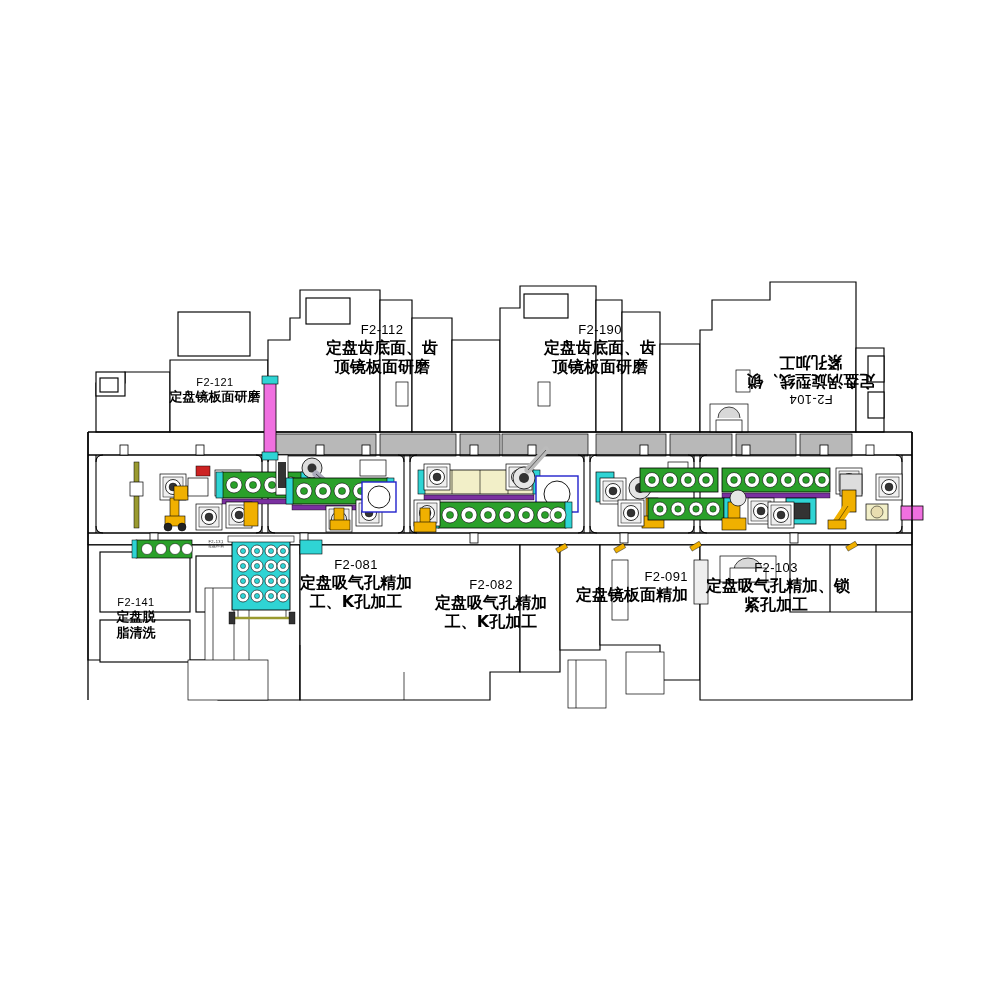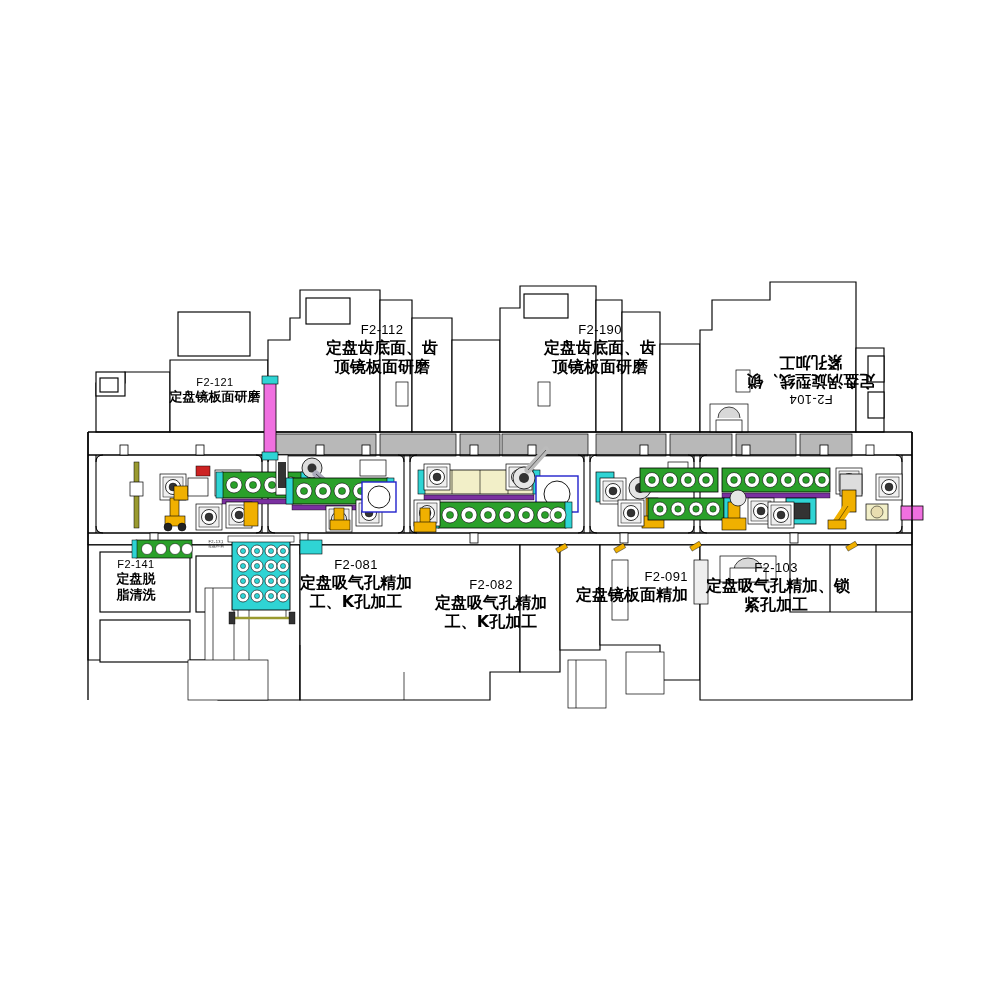--- a/index.html
+++ b/index.html
@@ -475,21 +475,21 @@
   <div class="desc">定盘齿底面、齿</div>
   <div class="desc">顶镜板面研磨</div>
 </div>
 
 <div class="lbl rot180" style="left:746px;top:352px;width:130px;">
   <div class="code">F2-104</div>
   <div class="desc">定盘涡旋型线、锁</div>
   <div class="desc">紧孔加工</div>
 </div>
 
-<div class="lbl small" style="left:96px;top:558px;width:80px;text-align:center;">
+<div class="lbl small" style="left:96px;top:596px;width:80px;text-align:center;">
   <div class="code">F2-141</div>
   <div class="desc">定盘脱</div>
   <div class="desc">脂清洗</div>
 </div>
 
 <div class="lbl" style="left:291px;top:557px;width:130px;">
   <div class="code">F2-081</div>
   <div class="desc">定盘吸气孔精加</div>
   <div class="desc">工、K孔加工</div>
 </div>

